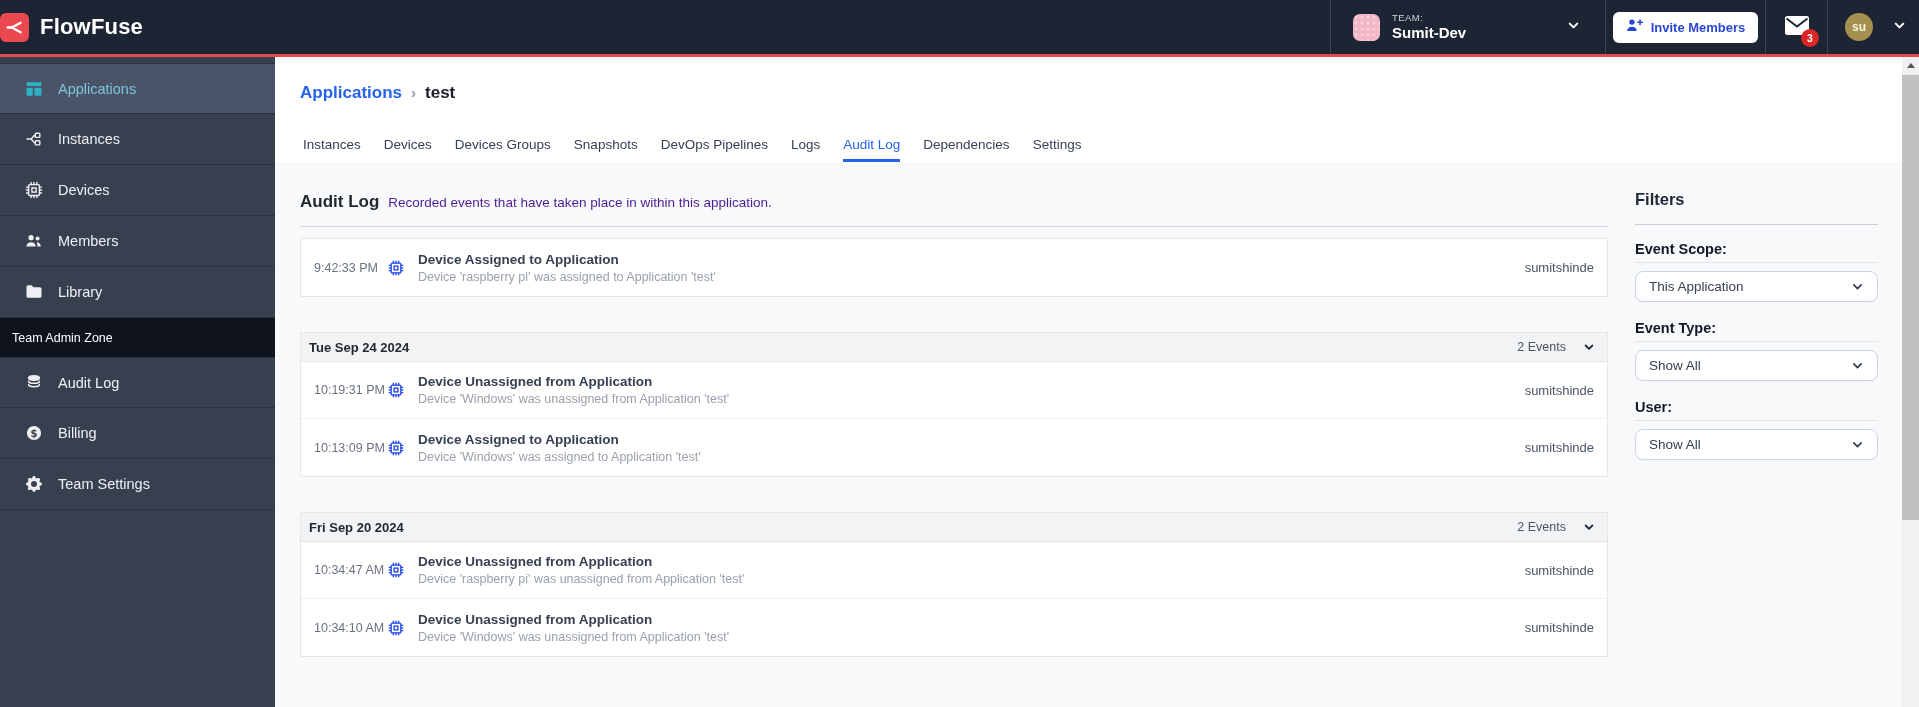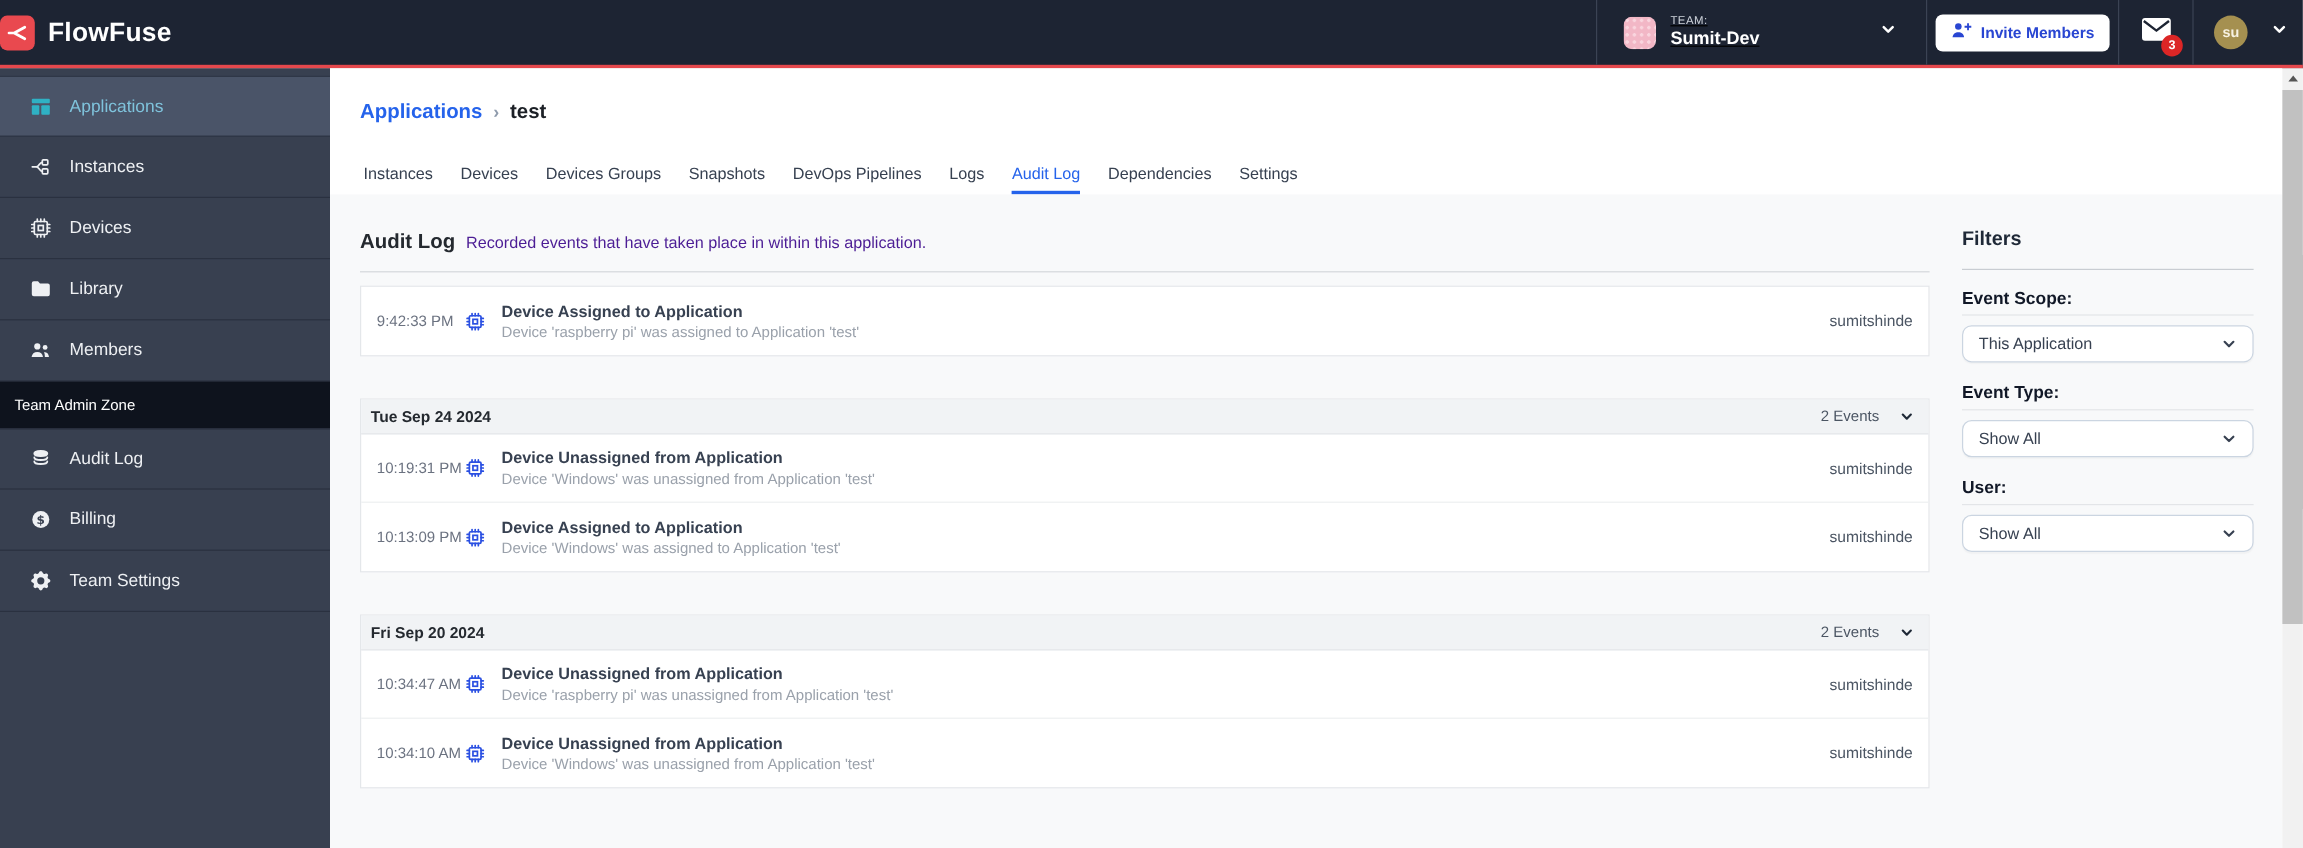--- a/index.html
+++ b/index.html
@@ -11,21 +11,21 @@
     background:#1d2433; border-bottom:3px solid #e5484d; display:flex; align-items:center; }
   .brand { display:flex; align-items:center; gap:11px; }
   .brand-logo { width:29px; height:29px; border-radius:6px; background:#e9494f;
     display:flex; align-items:center; justify-content:center; }
   .brand-name { color:#fff; font-size:22px; font-weight:600; letter-spacing:.2px; }
   .top-right { margin-left:auto; display:flex; height:54px; }
   .top-sec { border-left:1px solid #3b4354; height:54px; display:flex; align-items:center; }
   .sec-team { width:275px; padding-left:22px; }
   .team-avatar { width:27px; height:27px; border-radius:7px; background:#f2b7c6;
     background-image:radial-gradient(#f9d5de 1.5px, transparent 1.6px); background-size:6px 6px; }
-  .team-meta { margin-left:12px; display:flex; flex-direction:column; line-height:1.15;text-decoration:underline; }
+  .team-meta { margin-left:12px; display:flex; flex-direction:column; line-height:1.15; }
   .team-label { font-size:9.5px; color:#cfd4dc; letter-spacing:.4px; }
   .team-name { font-size:15px; color:#fff; font-weight:600; }
   .team-chevron { margin-left:auto; margin-right:24px; }
   .sec-invite { width:160px; justify-content:center; }
   .invite-btn { height:31px; padding:0 13px; background:#fff; border:none; border-radius:6px;
     display:flex; align-items:center; gap:8px; font-size:13px; font-weight:700; color:#2946d2;
     cursor:pointer; font-family:inherit; }
   .sec-mail { width:62px; justify-content:center; position:relative; cursor:pointer; }
   .mail-badge { position:absolute; right:8px; bottom:7px; min-width:18px; height:18px; border-radius:50%;
     background:#dc2626; color:#fff; font-size:10.5px; font-weight:700; display:flex;
@@ -181,32 +181,32 @@
     <li class="side-item">
       <svg class="icon-20" viewBox="0 0 24 24" fill="none" stroke="#eef0f3" stroke-width="1.7" stroke-linecap="round">
         <rect x="5.5" y="5.5" width="13" height="13" rx="1.5"></rect>
           <rect x="9.5" y="9.5" width="5" height="5"></rect>
         <path d="M8.5 5.5V3M12 5.5V3M15.5 5.5V3M8.5 21v-2.5M12 21v-2.5M15.5 21v-2.5M5.5 8.5H3M5.5 12H3M5.5 15.5H3M21 8.5h-2.5M21 12h-2.5M21 15.5h-2.5"></path>
       </svg>
       <span class="lbl">Devices</span>
     </li>
     <li class="side-item">
       <svg class="icon-20" viewBox="0 0 24 24" fill="#eef0f3">
-        <path d="M3 6a2 2 0 012-2h4.2l2 2.4H19a2 2 0 012 2V17a2 2 0 01-2 2H5a2 2 0 01-2-2V6z"></path>
-      </svg>
-      <span class="lbl">Library</span>
-    </li>
-    <li class="side-item">
-      <svg class="icon-20" viewBox="0 0 24 24" fill="#eef0f3">
         <circle cx="8.5" cy="8" r="3.1"></circle>
           <path d="M2.8 18.5c.3-3.1 2.6-5 5.7-5s5.4 1.9 5.7 5z"></path>
         <circle cx="16.3" cy="9" r="2.4"></circle>
           <path d="M15.3 13.6c2.9.1 4.6 1.9 4.9 4.9h-4.1c-.1-2-.3-3.6-.8-4.9z"></path>
       </svg>
       <span class="lbl">Members</span>
+    </li>
+    <li class="side-item">
+      <svg class="icon-20" viewBox="0 0 24 24" fill="#eef0f3">
+        <path d="M3 6a2 2 0 012-2h4.2l2 2.4H19a2 2 0 012 2V17a2 2 0 01-2 2H5a2 2 0 01-2-2V6z"></path>
+      </svg>
+      <span class="lbl">Library</span>
     </li>
   </ul>
 
   <div class="admin-zone">
     <span>Team Admin Zone</span>
   </div>
 
   <ul class="side-list" style="padding-top:0">
     <li class="side-item">
       <svg class="icon-20" viewBox="0 0 24 24" fill="none" stroke="#eef0f3" stroke-width="1.8" stroke-linecap="round">

